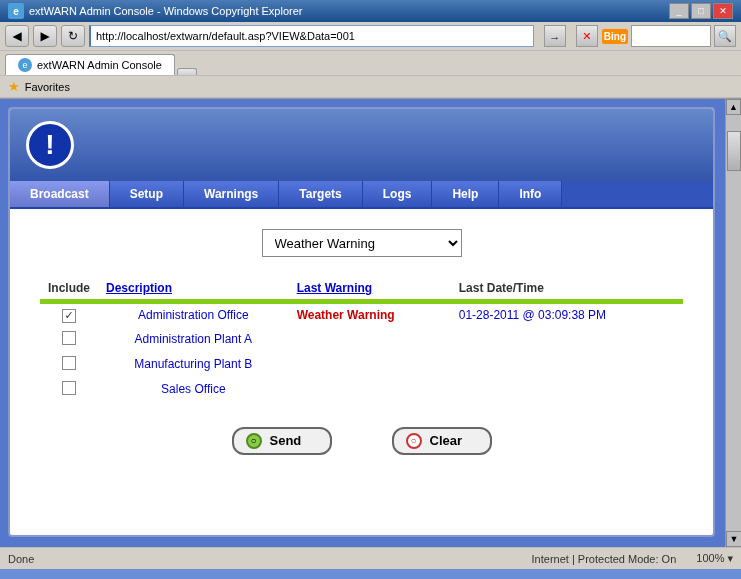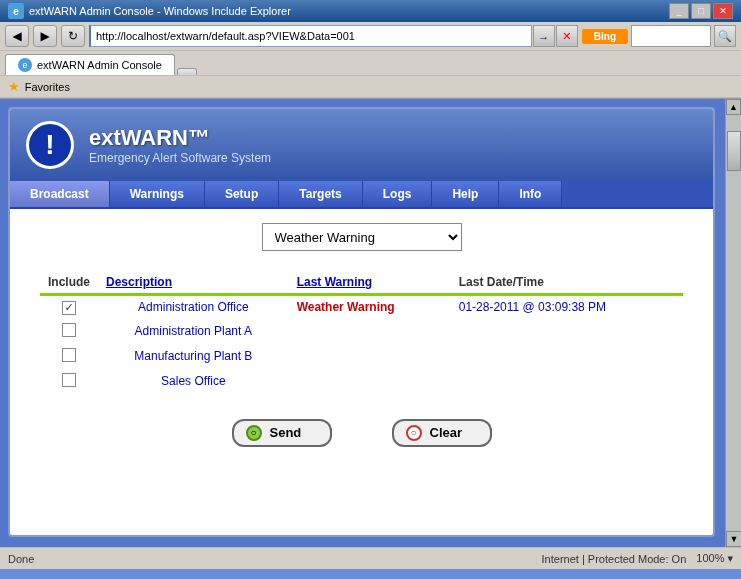--- a/index.html
+++ b/index.html
@@ -77,21 +77,21 @@
       cursor: pointer;
       display: flex;
       align-items: center;
       justify-content: center;
       font-size: 12px;
     }
     .address-bar {
       flex: 1;
       display: flex;
       align-items: center;
-      gap: 1px;
+      gap: 10px;
     }
     .address-input {
       flex: 1;
       height: 22px;
       border: 1px solid #7a9fd4;
       border-left: 2px solid #4a7bb5;
       padding: 0 5px;
       font-size: 11px;
       background: white;
     }
@@ -109,21 +109,21 @@
     .search-area {
       display: flex;
       align-items: center;
       gap: 3px;
     }
     .bing-logo {
       background: #ff8c00;
       color: white;
       font-size: 10px;
       font-weight: bold;
-      padding: 2px 12px;
+      padding: 2px 2px;
       border-radius: 2px;
     }
     .search-input {
       width: 80px;
       height: 22px;
       border: 1px solid #999;
       padding: 0 4px;
       font-size: 11px;
     }
 
@@ -275,21 +275,21 @@
     .nav-item:hover, .nav-item.active {
       background: linear-gradient(to bottom, #7799ff, #5577dd);
       text-align: center;
     }
     .nav-item.active {
       background: linear-gradient(to bottom, #8899ee, #6677cc);
     }
 
     
     .main-content {
-      padding: 14px 30px;
+      padding: 20px 30px;
       background: white;
     }
 
     .dropdown-row {
       display: flex;
       justify-content: center;
       margin-bottom: 20px;
     }
     .warning-select {
       width: 200px;
@@ -306,21 +306,21 @@
       width: 100%;
       border-collapse: collapse;
       margin-bottom: 25px;
     }
     .targets-table th {
       text-align: left;
       padding: 4px 8px;
       font-size: 12px;
       color: #333;
       font-weight: bold;
-      border-bottom: 3px solid #84cc16;
+      border-bottom: 5px solid #84cc16;
     }
     .targets-table th.description-header {
       color: #0000cc;
       text-decoration: underline;
     }
     .targets-table th.last-warning-header {
       color: #0000cc;
       text-decoration: underline;
       margin-left: 44px;
     }
@@ -410,33 +410,33 @@
     }
 
     
     .status-bar {
       background: #d4d0c8;
       border-top: 1px solid #bbb;
       padding: 2px 8px;
       font-size: 11px;
       color: #333;
       display: flex;
-      gap: 10px;
+      gap: 20px;
       height: 22px;
       align-items: center;
     }
   </style>
 </head>
 <body>
 
 <div class="browser-chrome">
   <div class="title-bar">
     <div class="title-bar-left">
       <span class="title-icon">e</span>
-      <span>extWARN Admin Console - Windows Include Explorer</span>
+      <span>extWARN Admin Console - Windows Copyright Explorer</span>
     </div>
     <div class="title-bar-controls">
       <div class="title-btn">_</div>
       <div class="title-btn">□</div>
       <div class="title-btn close">✕</div>
     </div>
   </div>
 
   <div class="nav-bar">
     <div class="nav-btn">◀</div>
@@ -474,30 +474,26 @@
     <div class="scrollbar-thumb"></div>
     <div class="scrollbar-arrow" style="position:absolute;bottom:0;width:16px;">▼</div>
   </div>
 
   <div class="content-box">
 
     <div class="app-header">
       <div class="app-logo">
         <span>!</span>
       </div>
-      <div class="app-title-area">
-        <div class="app-title">extWARN™</div>
-        <div class="app-subtitle">Emergency Alert Software System</div>
-      </div>
     </div>
 
     <div class="app-nav">
       <div class="nav-item active">Broadcast</div>
+      <div class="nav-item">Setup</div>
       <div class="nav-item">Warnings</div>
-      <div class="nav-item">Setup</div>
       <div class="nav-item">Targets</div>
       <div class="nav-item">Logs</div>
       <div class="nav-item">Help</div>
       <div class="nav-item">Info</div>
     </div>
 
     <div class="main-content">
 
       <div class="dropdown-row">
         <select class="warning-select">

